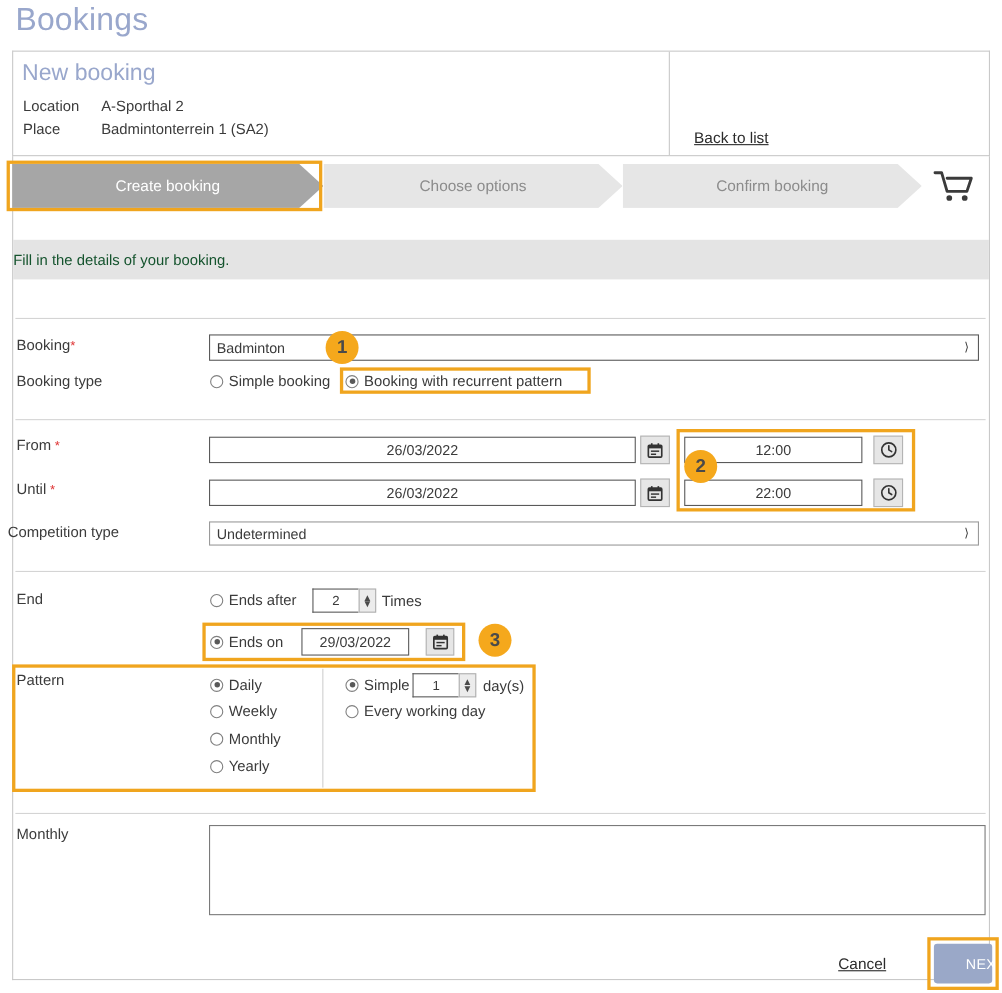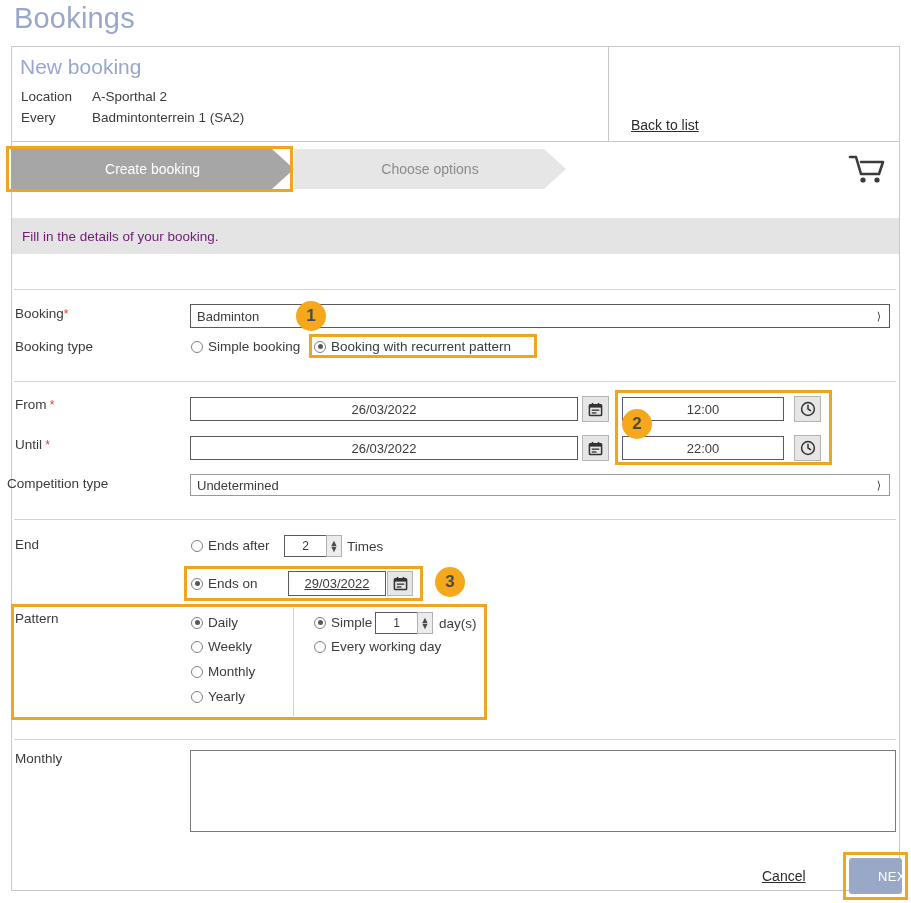--- a/index.html
+++ b/index.html
@@ -89,22 +89,21 @@
     display: flex; align-items: center; justify-content: center;
     z-index: 30;
   }
 
   
   .infobar {
     position: absolute; left: 12px; top: 218px;
     width: 887px; height: 36px;
     background: #e4e4e4;
     display: flex; align-items: center;
-    padding-left: 10px;
-    font-size: 13.5px; color: #701a75;
+    font-size: 13.5px; color: #14532d;
   }
 
   
   .rule {
     position: absolute; left: 14px; width: 882px;
     height: 1px; background: #d4d4d4;
   }
   .lbl-static { position: absolute; font-size: 13.5px; color: #3b3b3b; }
   .req { color: #e03a3a; font-size: 12px; }
 
@@ -194,31 +193,35 @@
 
 <div class="summary">
   <div class="summary-left"></div>
   <div class="summary-right">
     <div class="back-link">Back to list</div>
   </div>
 </div>
 <h2 style="position:absolute;left:20px;top:55px;margin:0;font-size:21px;font-weight:400;color:#99a7cc;z-index:5;">New booking</h2>
 <div class="kv k-loc">Location</div>
 <div class="kv v-loc">A-Sporthal 2</div>
-<div class="kv k-place">Every</div>
+<div class="kv k-place">Place</div>
 <div class="kv v-place">Badmintonterrein 1 (SA2)</div>
 
 <div class="wizard">
   <div class="step step2">
     <div class="body"></div>
     <span class="lbl">Choose options</span>
   </div>
   <div class="step step1">
     <div class="body"></div>
     <span class="lbl">Create booking</span>
+  </div>
+  <div class="step step3">
+    <div class="body"></div>
+    <span class="lbl">Confirm booking</span>
   </div>
   <div class="cart">
     <svg width="44" height="36" viewBox="0 0 44 36">
       <path d="M6 6 h6 l5 17 h18 l4 -12 h-22" fill="none" stroke="#3b3b3b" stroke-width="2.6" stroke-linejoin="round" stroke-linecap="round"></path>
       <circle cx="19" cy="29" r="2.6" fill="#3b3b3b"></circle>
       <circle cx="33" cy="29" r="2.6" fill="#3b3b3b"></circle>
     </svg>
   </div>
 </div>
 <div class="hl" style="left:6px;top:146px;width:287px;height:46px;"></div>
@@ -321,21 +324,21 @@
     <span>▲</span>
     <span>▼</span>
   </div>
 </div>
 <div class="lbl-static" style="left:347px;top:539px;">Times</div>
 
 <div class="radiorow" style="left:191px;top:576px;">
   <span class="radio on"></span>
   <span>Ends on</span>
 </div>
-<input class="tbox date-in" style="left: 288px; top: 571px; width: 98px; height: 25px; text-decoration: underline;" value="29/03/2022">
+<input class="tbox date-in" style="left: 274px; top: 571px; width: 98px; height: 25px;" value="29/03/2022">
 <div class="iconbtn" style="left:387px;top:571px;width:26px;height:25px;">
   <svg width="15" height="15" viewBox="0 0 16 16">
     <rect x="1.5" y="3" width="13" height="11.5" rx="1" fill="none" stroke="#333" stroke-width="1.6"></rect>
     <rect x="1.5" y="3" width="13" height="3" fill="#333"></rect>
     <rect x="4" y="1" width="1.6" height="2.4" fill="#333"></rect>
     <rect x="10.4" y="1" width="1.6" height="2.4" fill="#333"></rect>
     <rect x="4" y="8" width="8" height="1.4" fill="#333"></rect>
     <rect x="4" y="11" width="5" height="1.4" fill="#333"></rect>
   </svg>
 </div>

